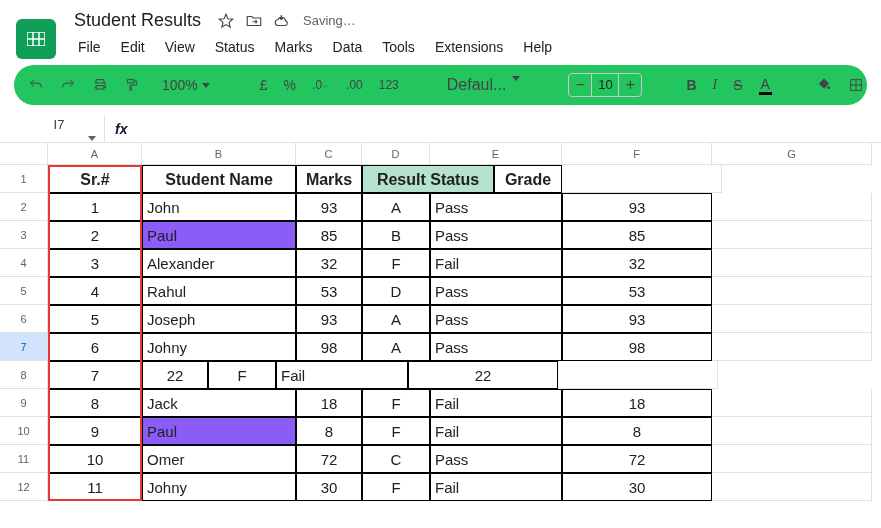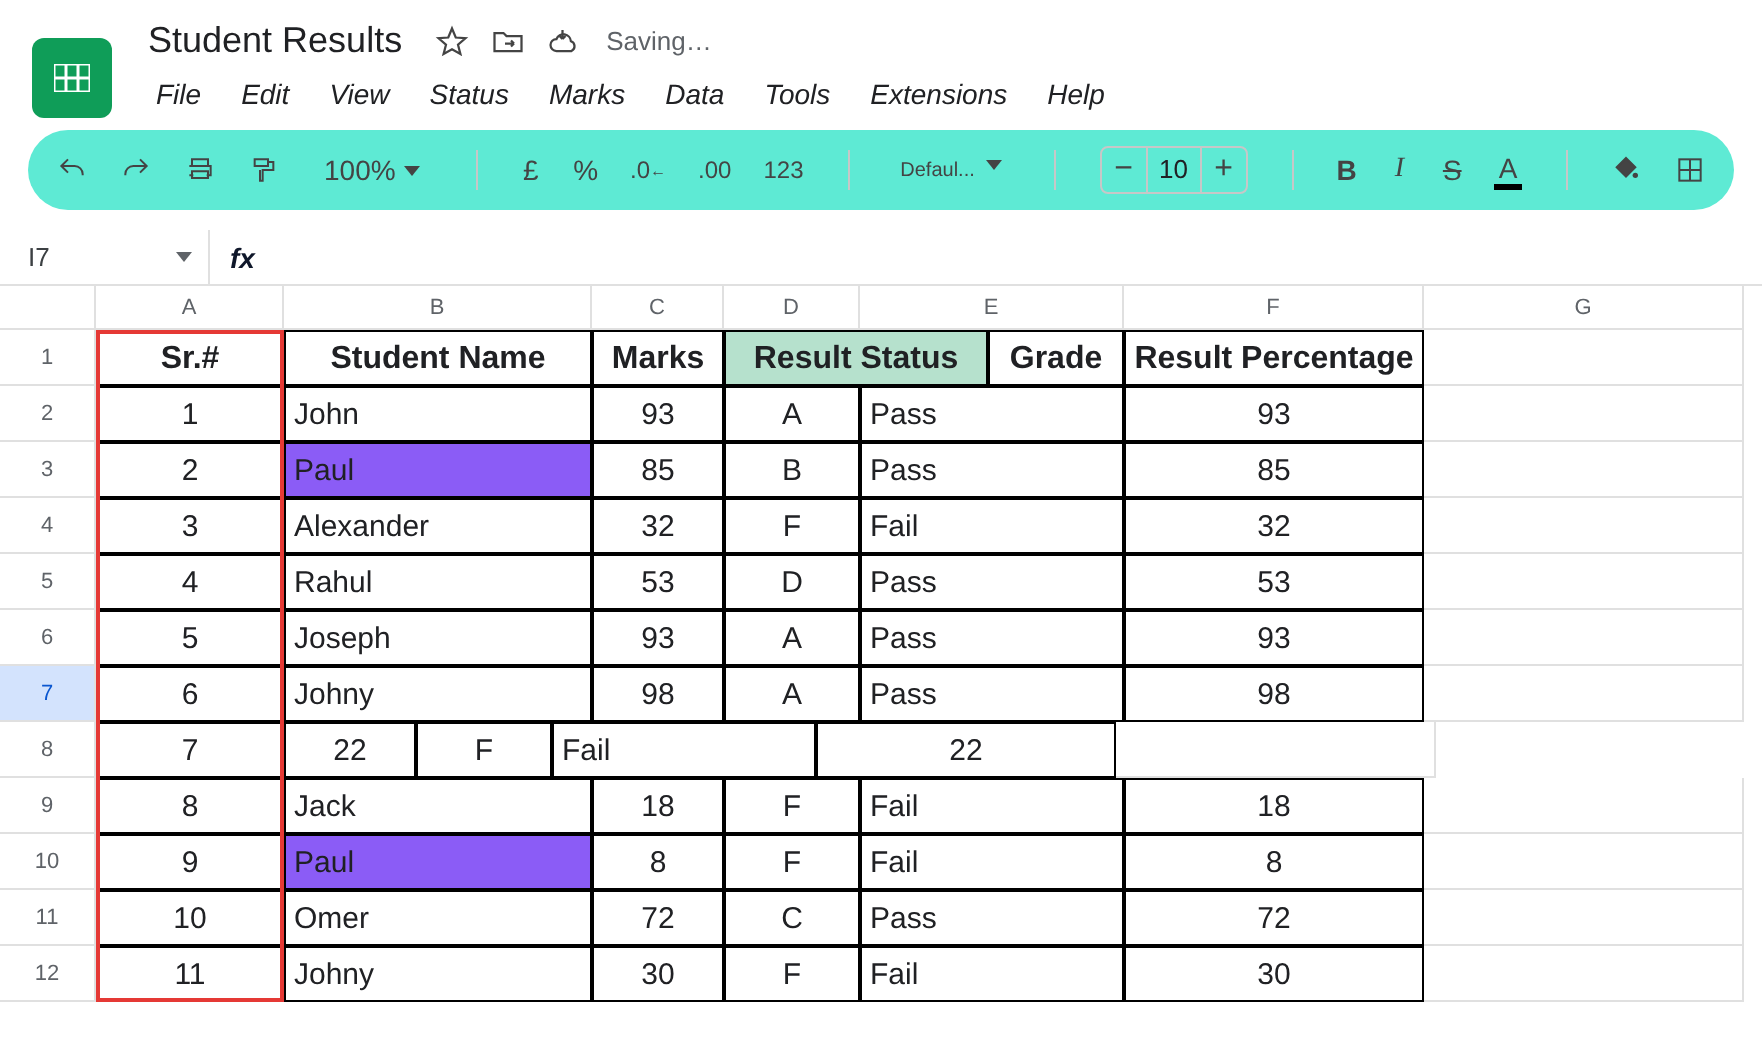--- a/index.html
+++ b/index.html
@@ -6,36 +6,36 @@
 body { background: #fff; font-size: 13px; color: #202124; width: 881px; height: 528px; overflow: hidden; position: relative; }
 
 
 .header { display: flex; align-items: flex-end; padding: 8px 16px 0 16px; }
 .logo { width: 40px; height: 40px; background: #0f9d58; border-radius: 6px; display: flex; align-items: center; justify-content: center; margin-right: 12px; }
 .logo-grid { width: 18px; height: 14px; }
 .title-row { display: flex; align-items: center; gap: 10px; }
 .doc-title { font-size: 18px; color: #202124; padding: 2px 6px; }
 .icon { cursor: default; display: inline-flex; align-items: center; justify-content: center; }
 .saving { color: #5f6368; font-size: 13px; margin-left: 2px; }
-.menus { display: flex; gap: 4px; margin-top: 2px; padding-left: 2px; font-style: italic; }
+.menus { display: flex; gap: 4px; margin-top: 2px; padding-left: 2px; }
 .menu-item { padding: 4px 8px; font-size: 14px; color: #202124; border-radius: 4px; cursor: pointer; }
 
 
-.toolbar { display: flex; align-items: center; padding: 6px 14px; margin: 6px 14px 0 14px; border-radius: 24px; background: #5eead4; gap: 16px; height: 40px; }
+.toolbar { display: flex; align-items: center; padding: 6px 14px; margin: 6px 14px 0 14px; border-radius: 24px; background: #22c55e; gap: 16px; height: 40px; }
 .tbtn { width: 28px; height: 28px; display: flex; align-items: center; justify-content: center; border-radius: 4px; cursor: pointer; color: #444; font-size: 14px; }
 .tdiv { width: 1px; height: 20px; background: #c7c7c7; margin: 0 6px; }
 .zoom { padding: 0 6px; font-size: 14px; color: #444; display: flex; align-items: center; gap: 4px; cursor: pointer; }
-.font-select { font-size: 10px; padding: 0 4px; display: flex; align-items: flex-start; gap: 6px; cursor: pointer; color: #444; }
+.font-select { font-size: 16px; padding: 0 4px; display: flex; align-items: flex-start; gap: 6px; cursor: pointer; color: #444; }
 .size-box { display: flex; align-items: center; border: 1px solid #c7c7c7; border-radius: 4px; height: 24px; }
 .size-btn { width: 22px; text-align: center; cursor: pointer; color: #444; font-size: 16px; }
 .size-val { width: 28px; text-align: center; font-size: 13px; border-left: 1px solid #c7c7c7; border-right: 1px solid #c7c7c7; line-height: 22px; }
 
 
 .fx-row { display: flex; align-items: center; height: 28px; border-bottom: 1px solid #e0e0e0; margin-top: 10px; }
-.name-box { width: 104px; padding-left: 14px; font-size: 13px; color: #3c4043; display: flex; align-items: center; gap: 4px; }
+.name-box { width: 104px; padding-left: 14px; font-size: 13px; color: #3c4043; display: flex; align-items: center; gap: 4px; flex-direction: column; }
 .fx-sym { font-style: italic; color: #0f172a; padding: 0 10px; font-size: 14px; font-weight: bold; }
 
 
 .grid { position: relative; }
 .col-headers { display: flex; height: 22px; }
 .corner { width: 48px; border-right: 1px solid #e0e0e0; border-bottom: 1px solid #e0e0e0; background: #fff; }
 .col-h { border-right: 1px solid #e0e0e0; border-bottom: 1px solid #e0e0e0; text-align: center; font-size: 11px; color: #5f6368; line-height: 22px; background: #fff; }
 .row { display: flex; height: 28px; }
 .row-h { width: 48px; border-right: 1px solid #e0e0e0; border-bottom: 1px solid #e0e0e0; text-align: center; font-size: 11px; color: #5f6368; line-height: 28px; background: #fff; }
 .row-h.sel { background: #d3e3fd; color: #0b57d0; }
@@ -197,21 +197,20 @@
       </div>
   </div>
   <div id="rows">
       <div class="row" style="height: 28px;">
         <div class="row-h">1</div>
         <div class="cell hdrcell center cA">Sr.#</div>
         <div class="cell hdrcell center cB">Student  Name</div>
         <div class="cell hdrcell center cC">Marks</div>
         <div class="cell hdrcell center cE green-head">Result Status</div>
         <div class="cell hdrcell center cD">Grade</div>
-        <div class="cell hdrcell center cF">Result Percentage</div>
         <div class="cell cG"></div>
       </div>
       <div class="row">
         <div class="row-h">2</div>
         <div class="cell datacell center cA">1</div>
         <div class="cell datacell cB">John</div>
         <div class="cell datacell center cC">93</div>
         <div class="cell datacell center cD">A</div>
         <div class="cell datacell cE">Pass</div>
         <div class="cell datacell center cF">93</div>

